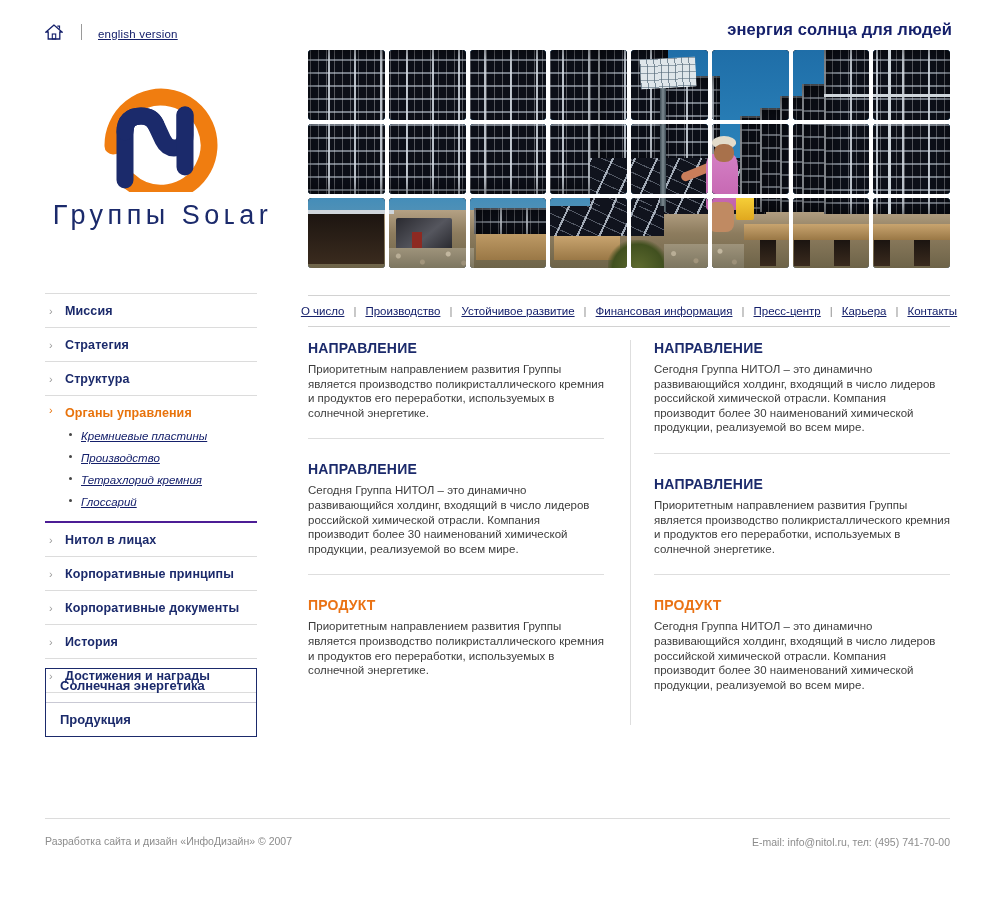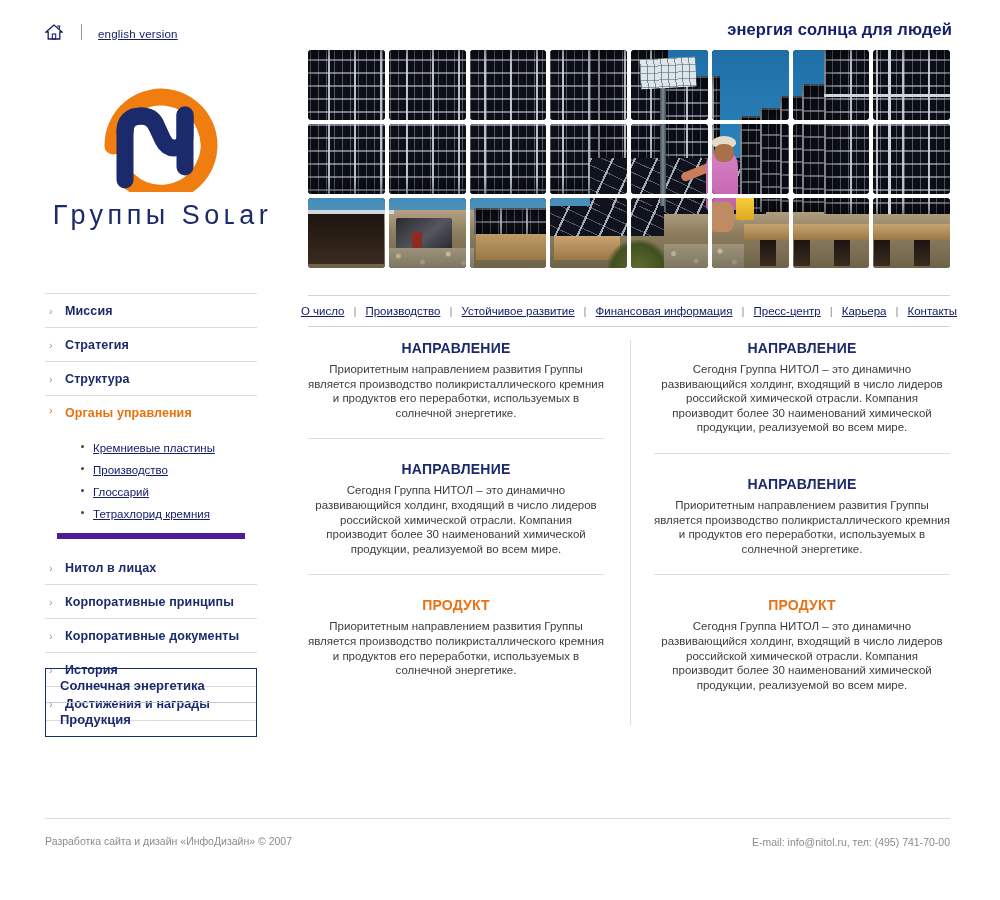--- a/index.html
+++ b/index.html
@@ -120,37 +120,37 @@
     padding: 10px 0 9px 20px; position: relative;
     font-size: 12.5px; font-weight: bold; color: #1b2a6b; letter-spacing: .1px;
   }
   .side-item.first { border-top: 1px solid #dcdcdc; }
   .side-item .chev {
     position: absolute; left: 4px; top: 50%; transform: translateY(-50%);
     color: #9a9a9a; font-size: 11px; font-weight: normal;
   }
   .side-item.active { color: #e8730c; border-bottom: none; padding-bottom: 4px; }
   .side-item.active .chev { color: #e8730c; }
-  .sublist { list-style: none; margin: 12px; padding: 0 0 9px 24px; border-bottom: 6px solid #4c1d95; }
+  .sublist { list-style: none; margin: 0; padding: 0 0 9px 24px; border-bottom: 2px solid #4c1d95; font-style: italic; }
   .sublist li { position: relative; padding: 2px 0 2px 12px; }
   .sublist li::before {
     content: ""; position: absolute; left: 0; top: 9px;
     width: 3px; height: 3px; background: #444; border-radius: 50%;
   }
   .sublist a { font-size: 11.5px; color: #15206b; text-decoration: underline; }
 
   .promo-box { position: absolute; left: 45px; top: 668px; width: 212px; border: 1px solid #1b2a6b; }
   .promo-item {
     padding: 9px 0 9px 14px; font-size: 13px; font-weight: bold; color: #1b2a6b;
   }
   .promo-item.sep { border-bottom: 1px solid #c9c9d4; }
 
   
   .content { position: absolute; left: 308px; top: 340px; width: 642px; height: 390px; }
-  .col { position: absolute; top: 0; width: 296px; text-align: center; }
+  .col { position: absolute; top: 0; width: 296px; }
   .col.left { left: 0; }
   .col.right { left: 346px; }
   .vdivider { position: absolute; left: 322px; top: 0; width: 1px; height: 385px; background: #dedede; }
   .block { padding-bottom: 18px; }
   .block.ruled { border-bottom: 1px solid #dedede; margin-bottom: 22px; }
   .block h3 {
     margin: 0 0 6px 0; font-size: 14px; font-weight: bold; letter-spacing: .2px;
     color: #1b2a6b;
   }
   .block h3.orange { color: #ea7214; }
@@ -486,22 +486,22 @@
     </div>
 
   <div class="sidebar" id="sidebar">
       <div class="side-item first"><span class="chev">›</span><span>Миссия</span></div>
       <div class="side-item"><span class="chev">›</span><span>Стратегия</span></div>
       <div class="side-item"><span class="chev">›</span><span>Структура</span></div>
       <div class="side-item active"><span class="chev">›</span><span>Органы управления</span></div>
       <ul class="sublist">
         <li><a href="#">Кремниевые пластины</a></li>
         <li><a href="#">Производство</a></li>
+        <li><a href="#">Тетрахлорид кремния</a></li>
         <li><a href="#">Глоссарий</a></li>
-        <li><a href="#">Тетрахлорид кремния</a></li>
       </ul>
       <div class="side-item"><span class="chev">›</span><span>Нитол в лицах</span></div>
       <div class="side-item"><span class="chev">›</span><span>Корпоративные принципы</span></div>
       <div class="side-item"><span class="chev">›</span><span>Корпоративные документы</span></div>
       <div class="side-item"><span class="chev">›</span><span>История</span></div>
       <div class="side-item"><span class="chev">›</span><span>Достижения и награды</span></div>
     </div>
 
   <div class="promo-box">
     <div class="promo-item sep">Солнечная энергетика</div>

